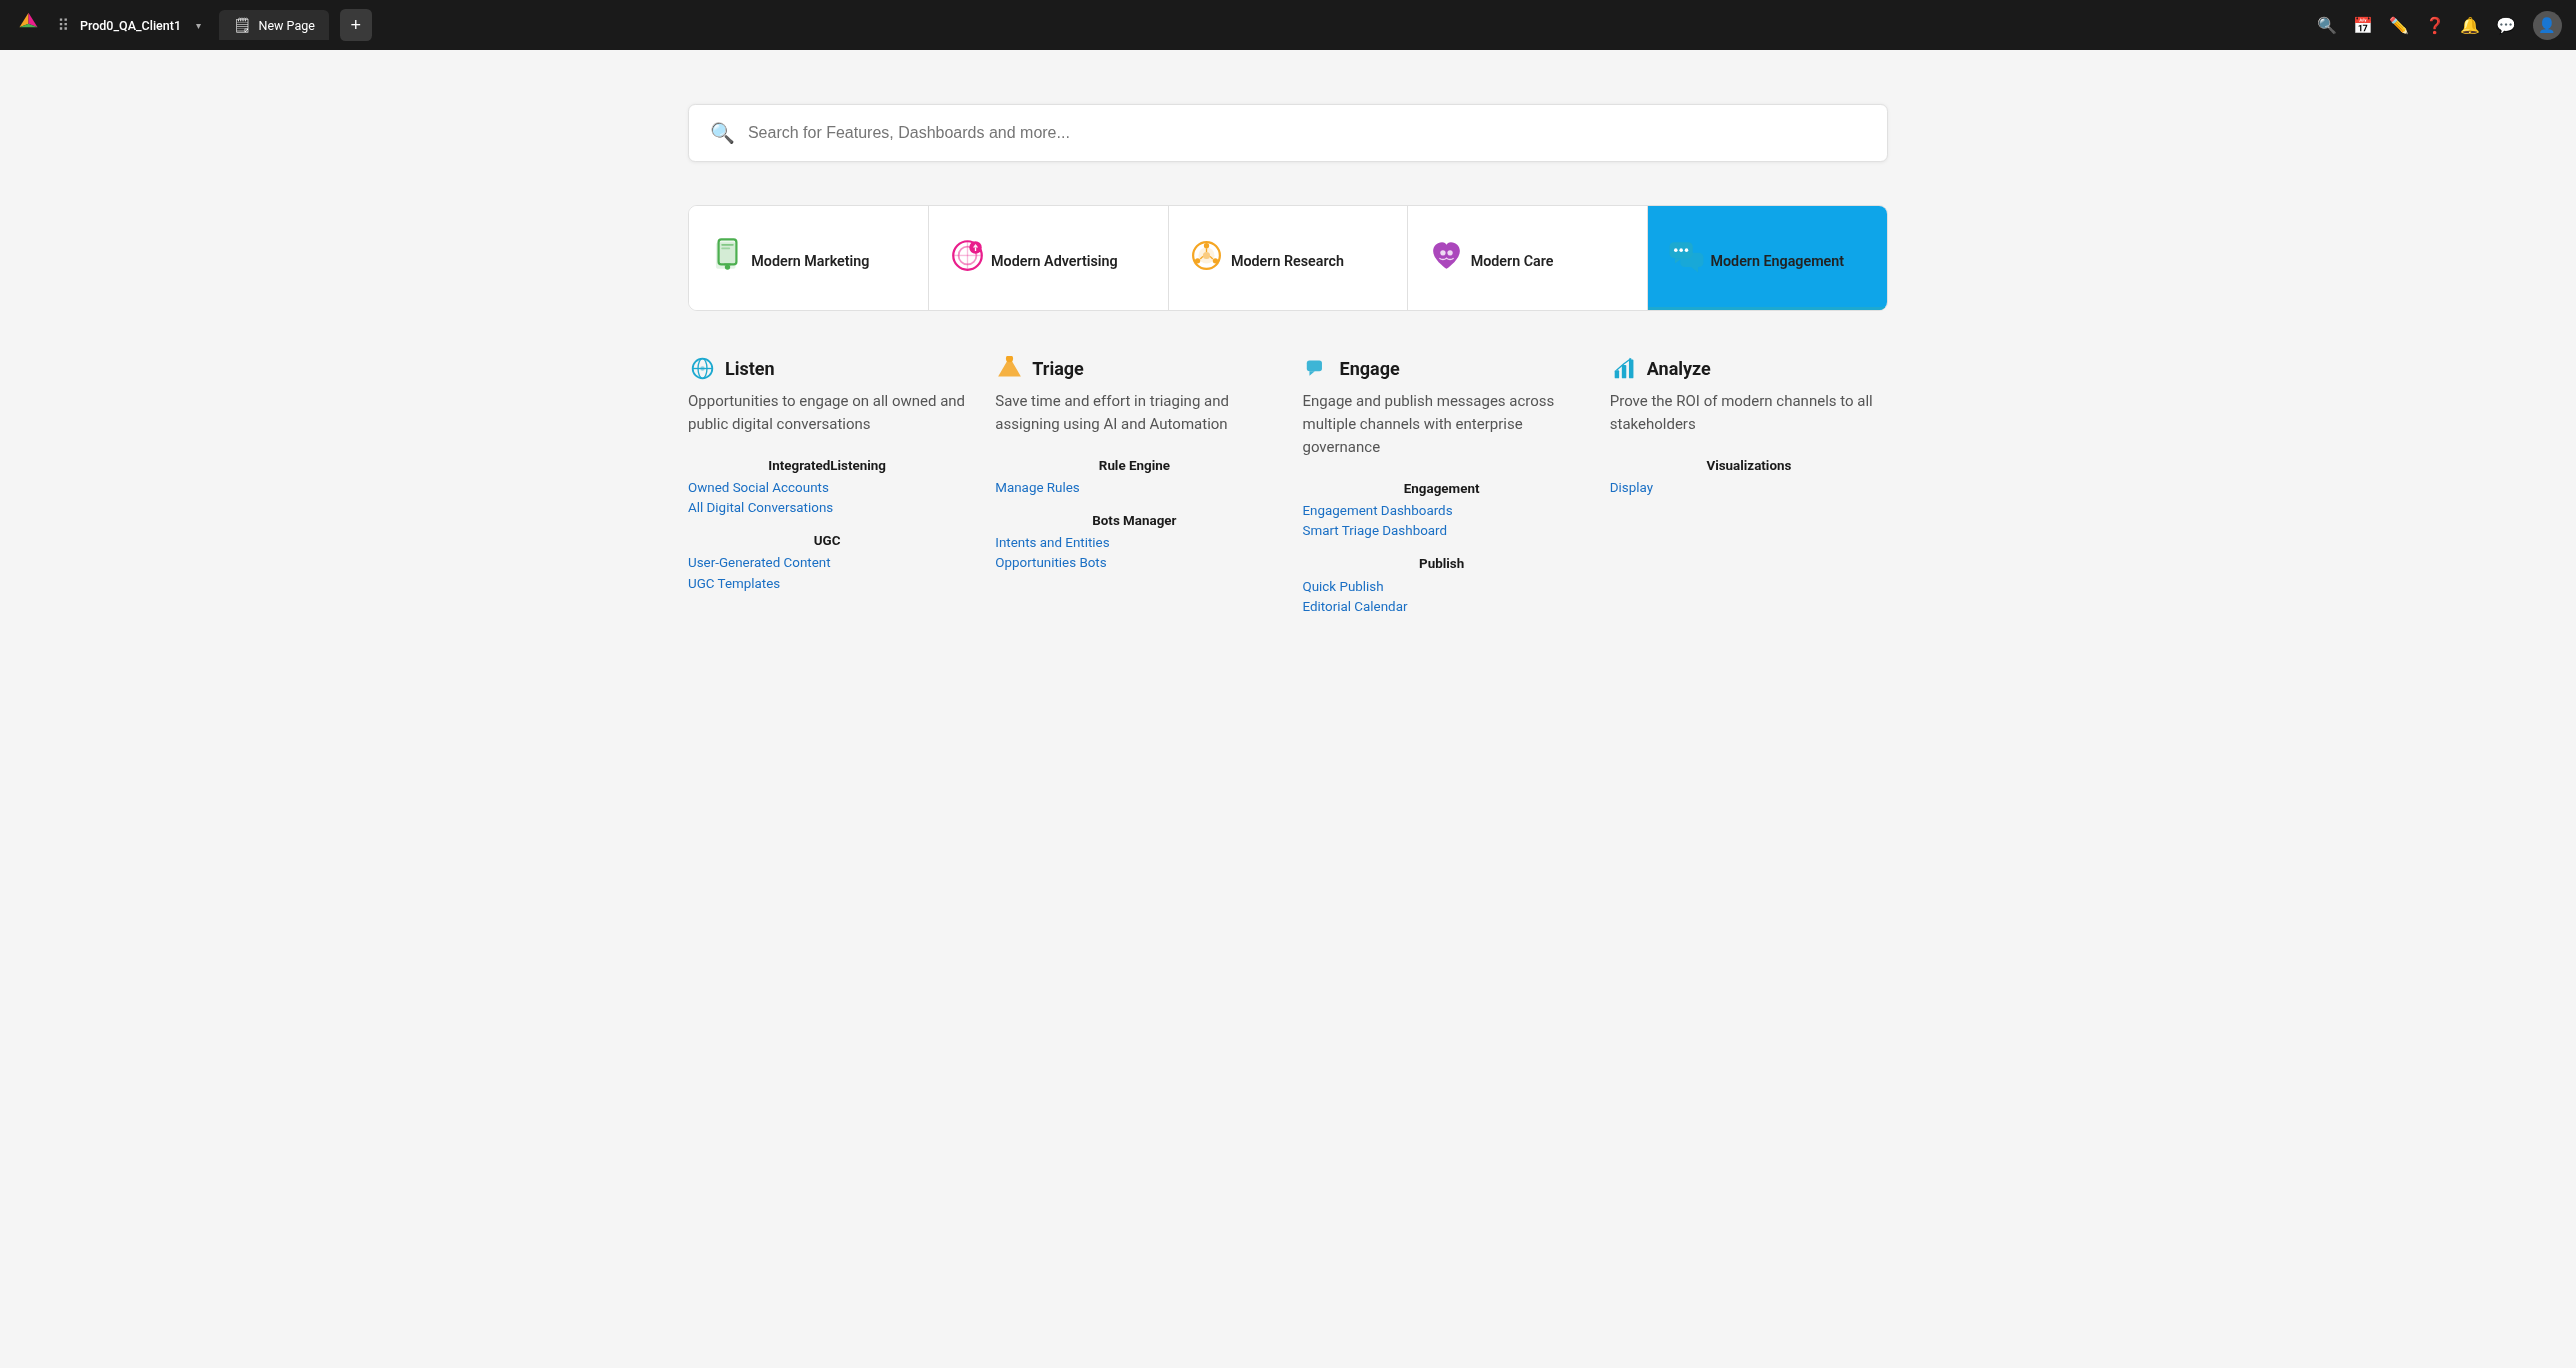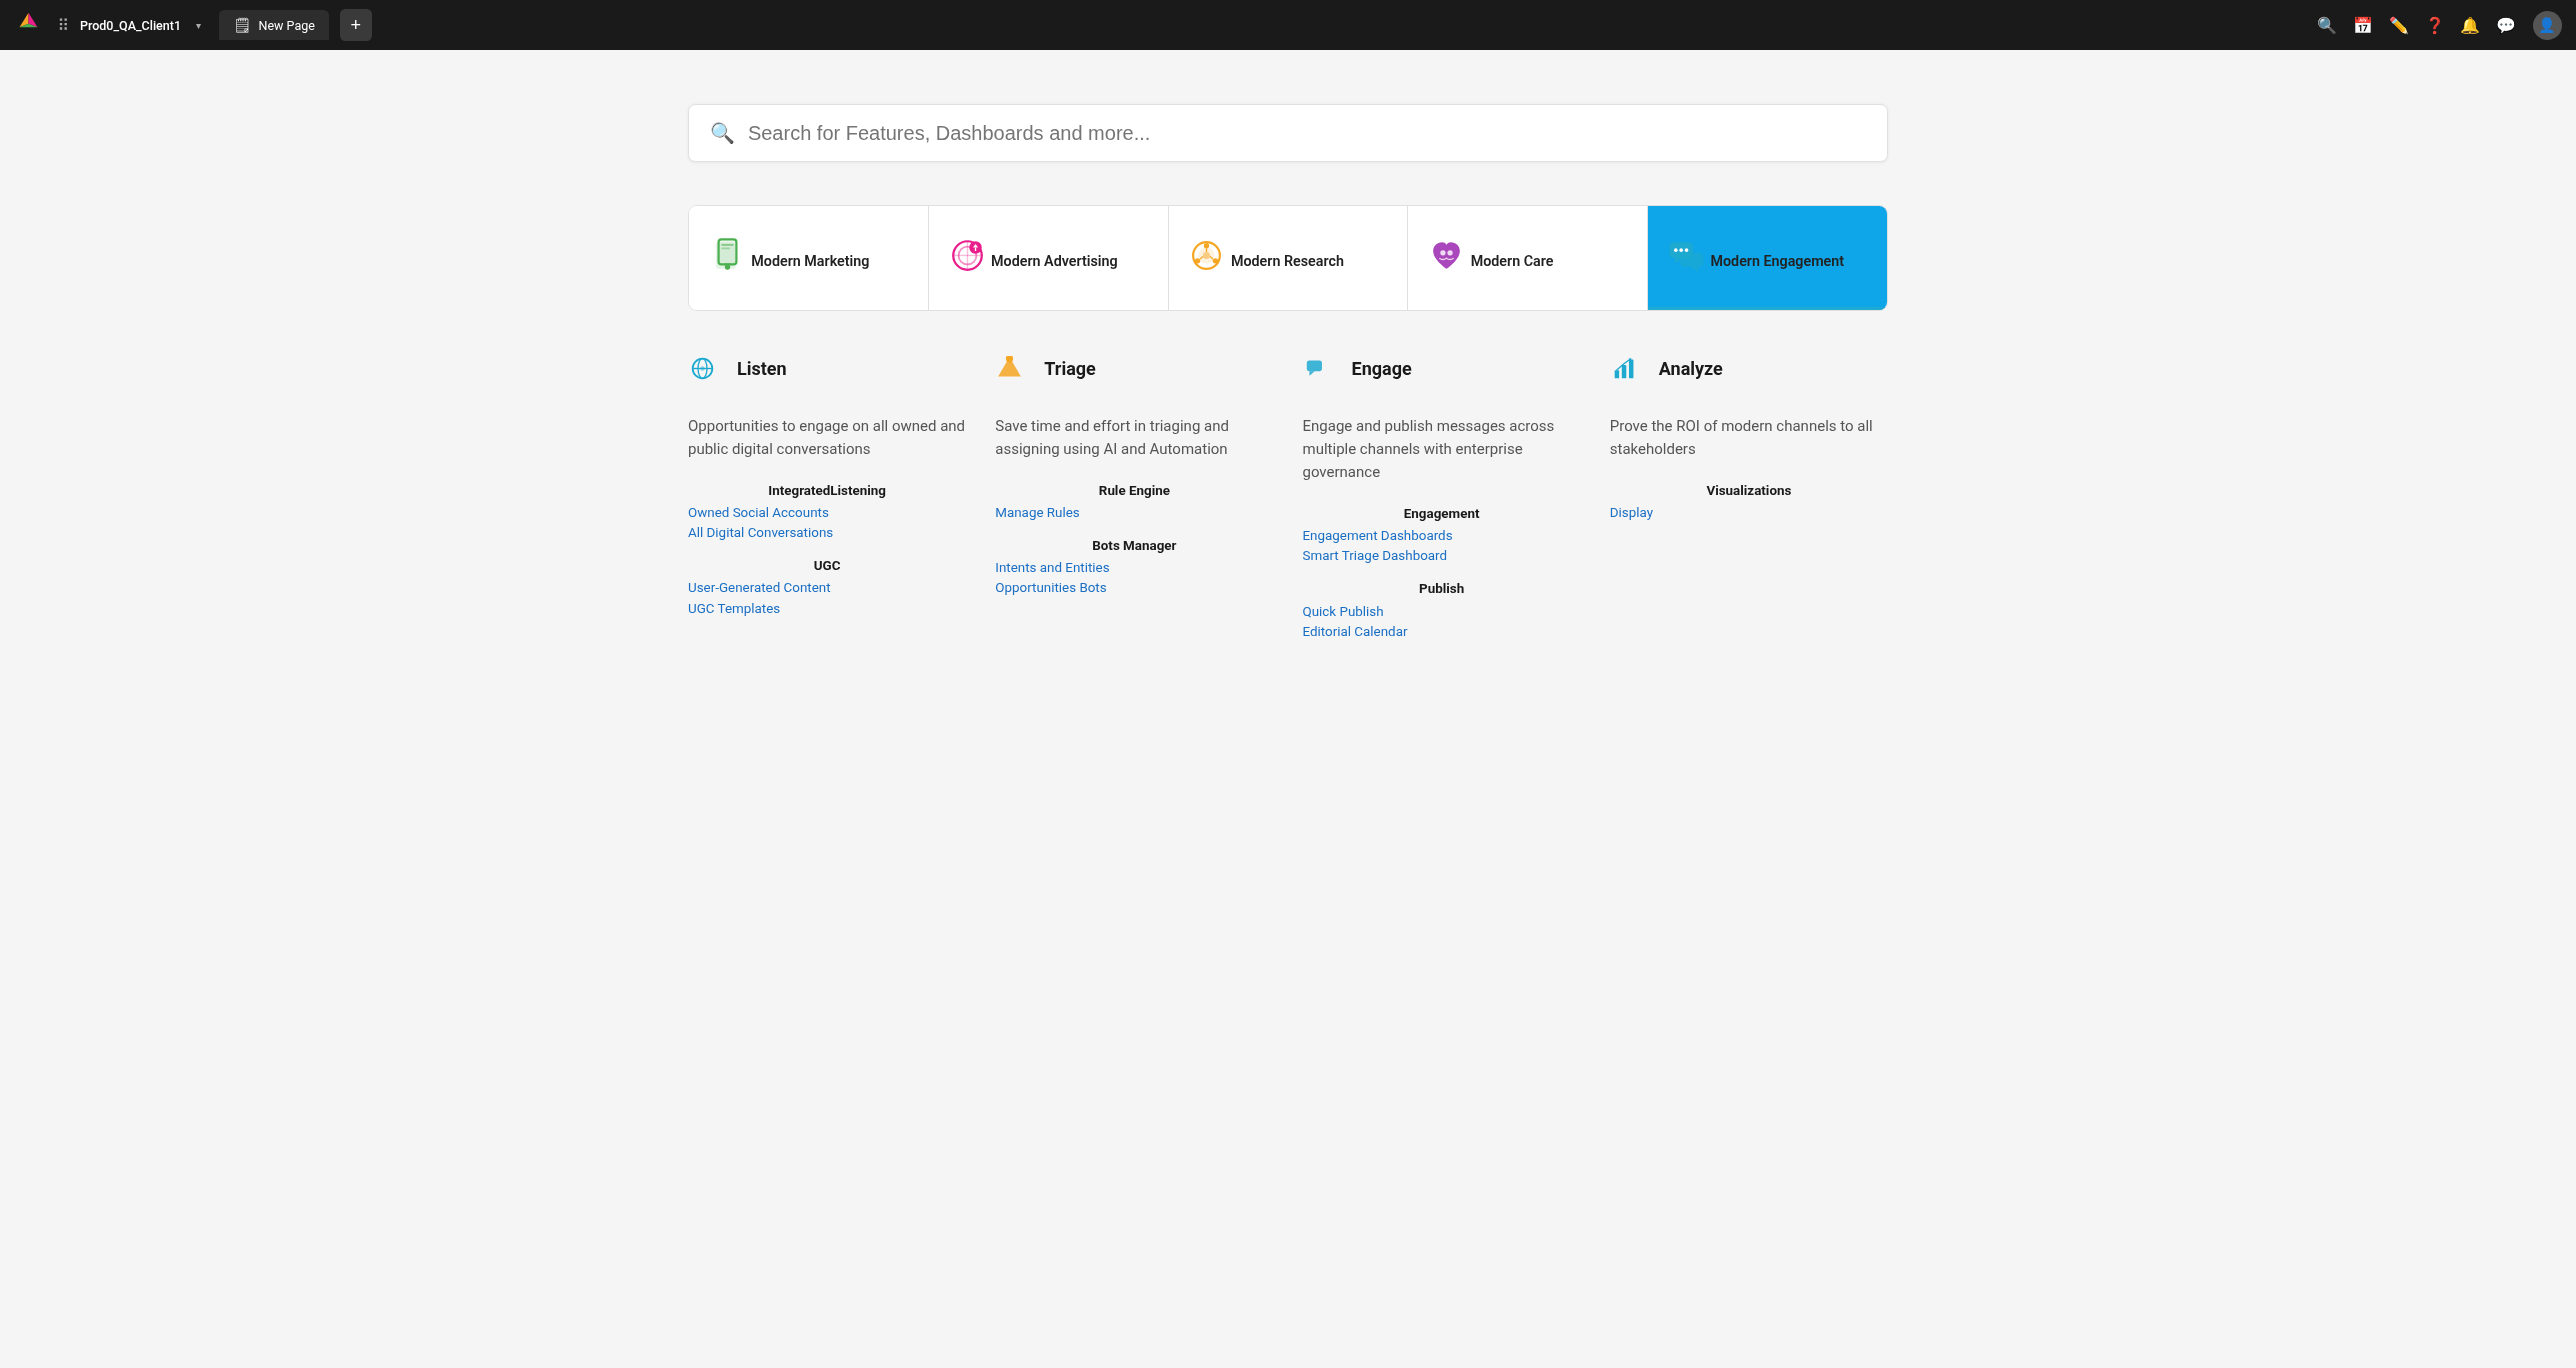--- a/index.html
+++ b/index.html
@@ -84,21 +84,21 @@
       border: 0.9px solid #e0e0e0;
       border-radius: 7.2px;
       padding: 16px 21.5px;
       display: flex; align-items: center; gap: 12.5px;
       margin-bottom: 43px;
       box-shadow: 0 0.9px 3.6px rgba(0,0,0,0.06);
     }
     .search-bar .search-icon { color: #bbb; font-size: 20px; }
     .search-bar input {
       border: none; outline: none;
-      font-size: 20px; color: #999;
+      font-size: 16px; color: #999;
       background: transparent; width: 100%;
     }
 
     
     .module-tabs {
       background: #fff;
       border: 0.9px solid #e0e0e0;
       border-radius: 9px;
       display: flex;
       margin-bottom: 43px;
@@ -135,22 +135,22 @@
     
     .sections-grid {
       display: grid;
       grid-template-columns: repeat(4, 1fr);
       gap: 29px;
     }
     .section-col {
       background: transparent;
     }
     .section-header {
-      display: flex; align-items: center; gap: 20px;
-      margin-bottom: 32px;
+      display: flex; align-items: center; gap: 8px;
+      margin-bottom: 7px;
     }
     .section-icon {
       width: 29px; height: 29px;
       display: flex; align-items: center; justify-content: center;
       color: #1da9d0;
       font-size: 20px;
     }
     .section-title {
       font-size: 18px; font-weight: 700; color: #1a1a1a;
     }

